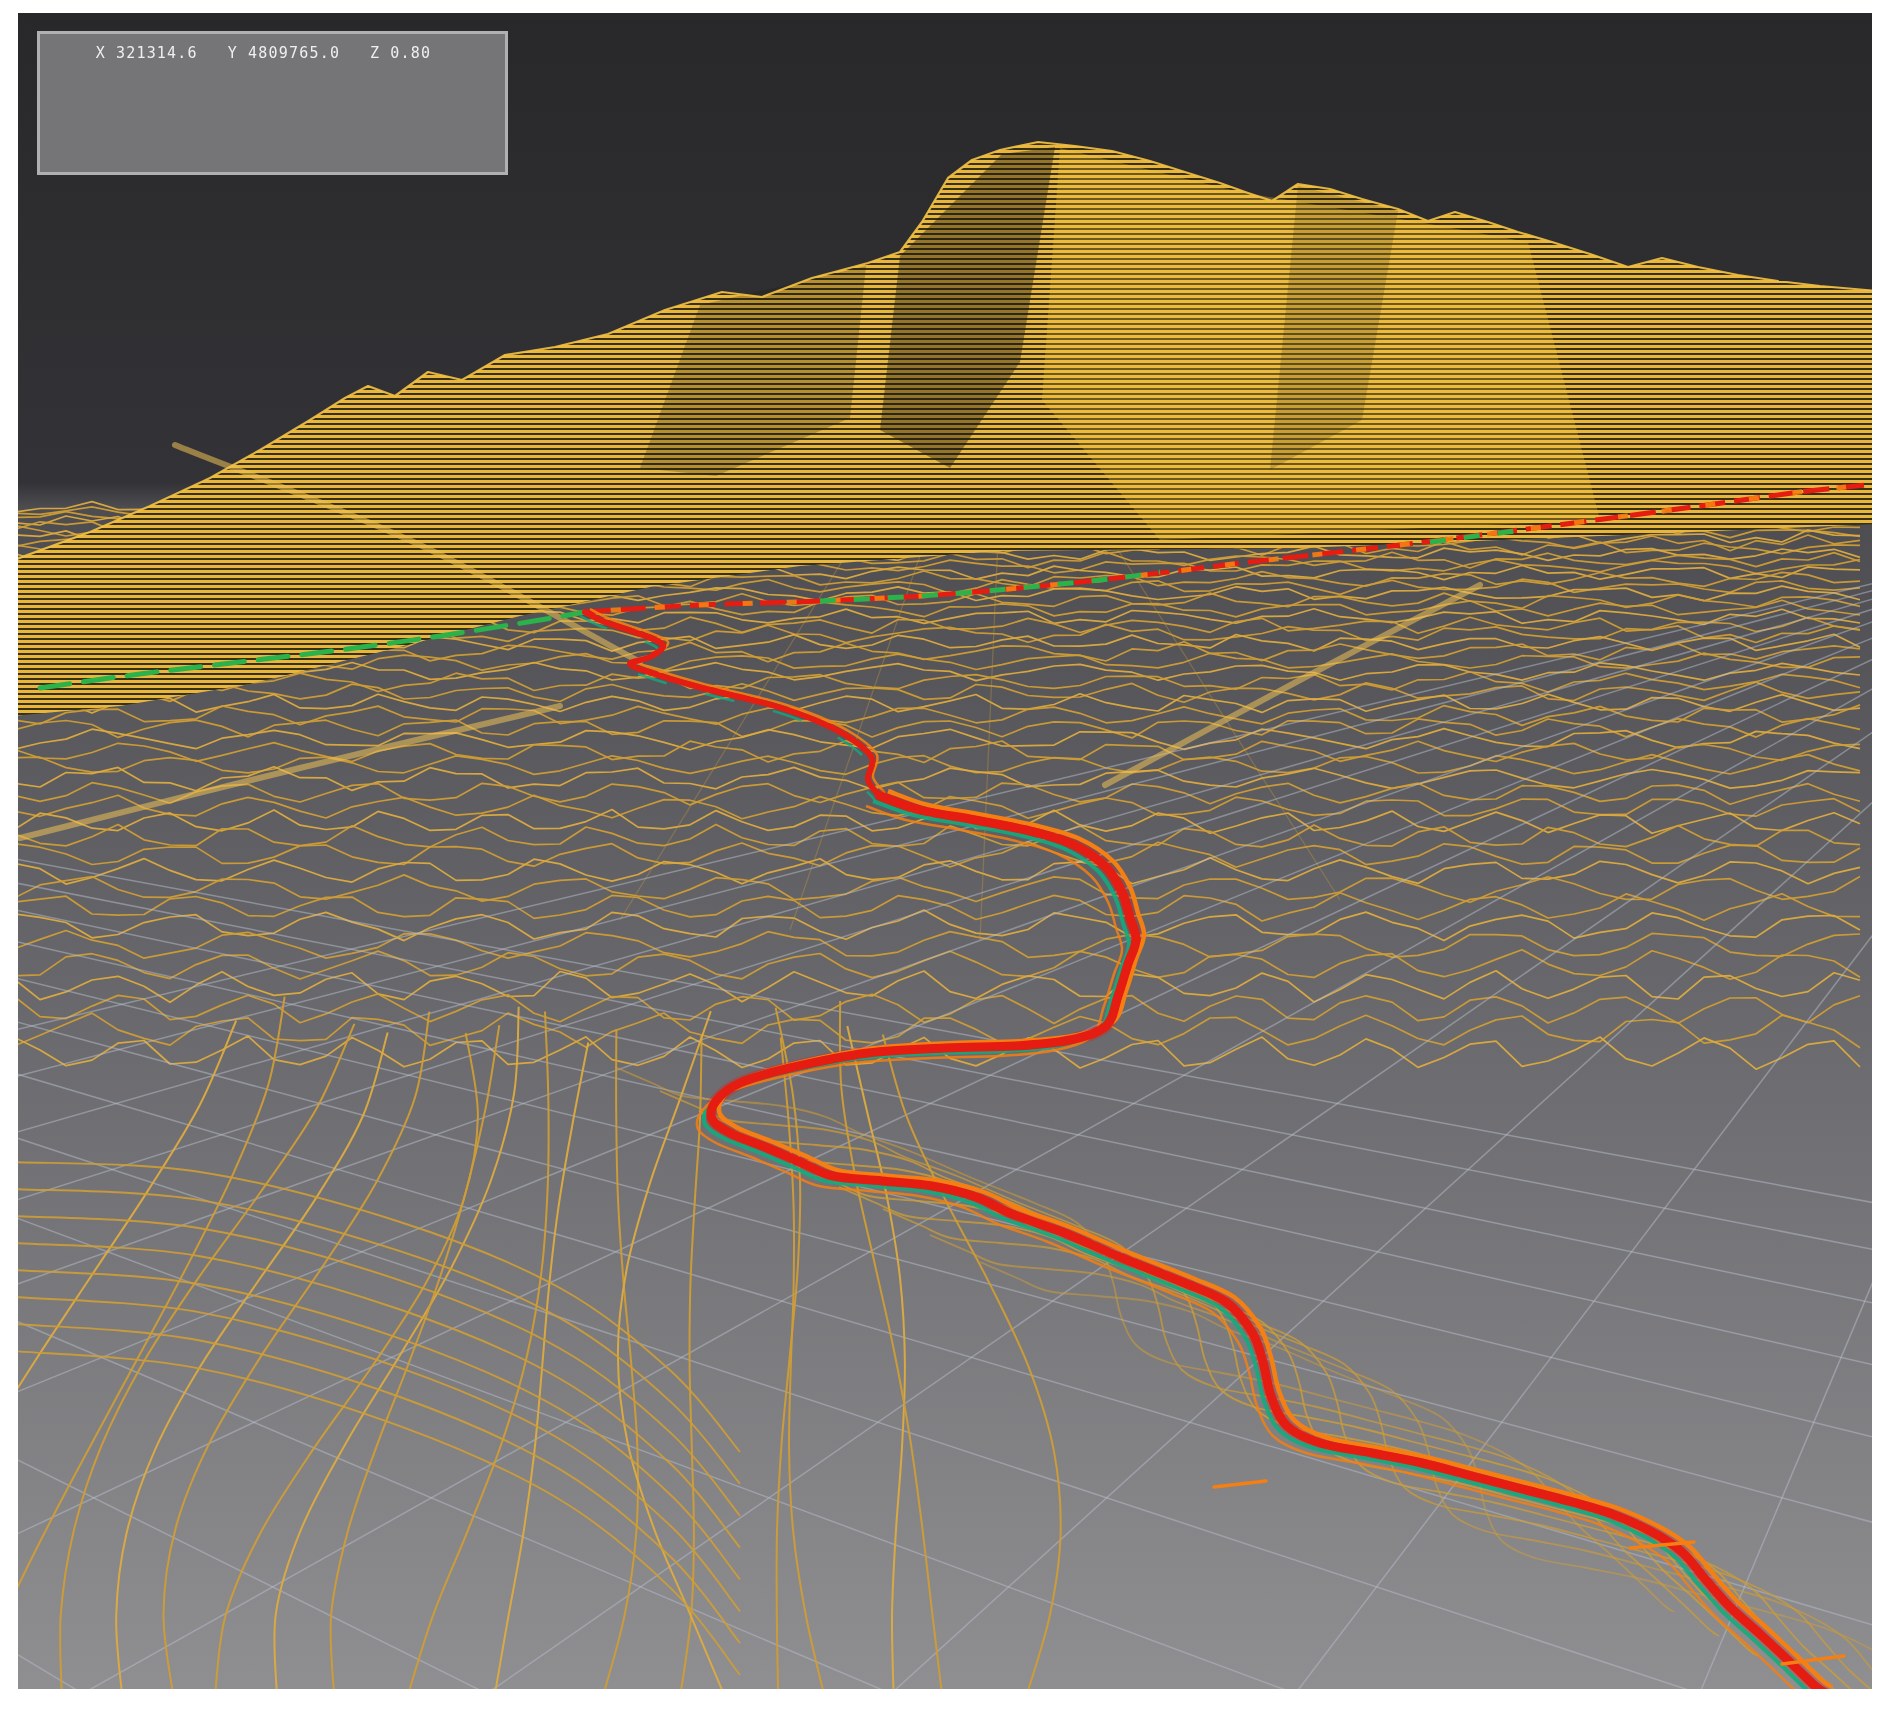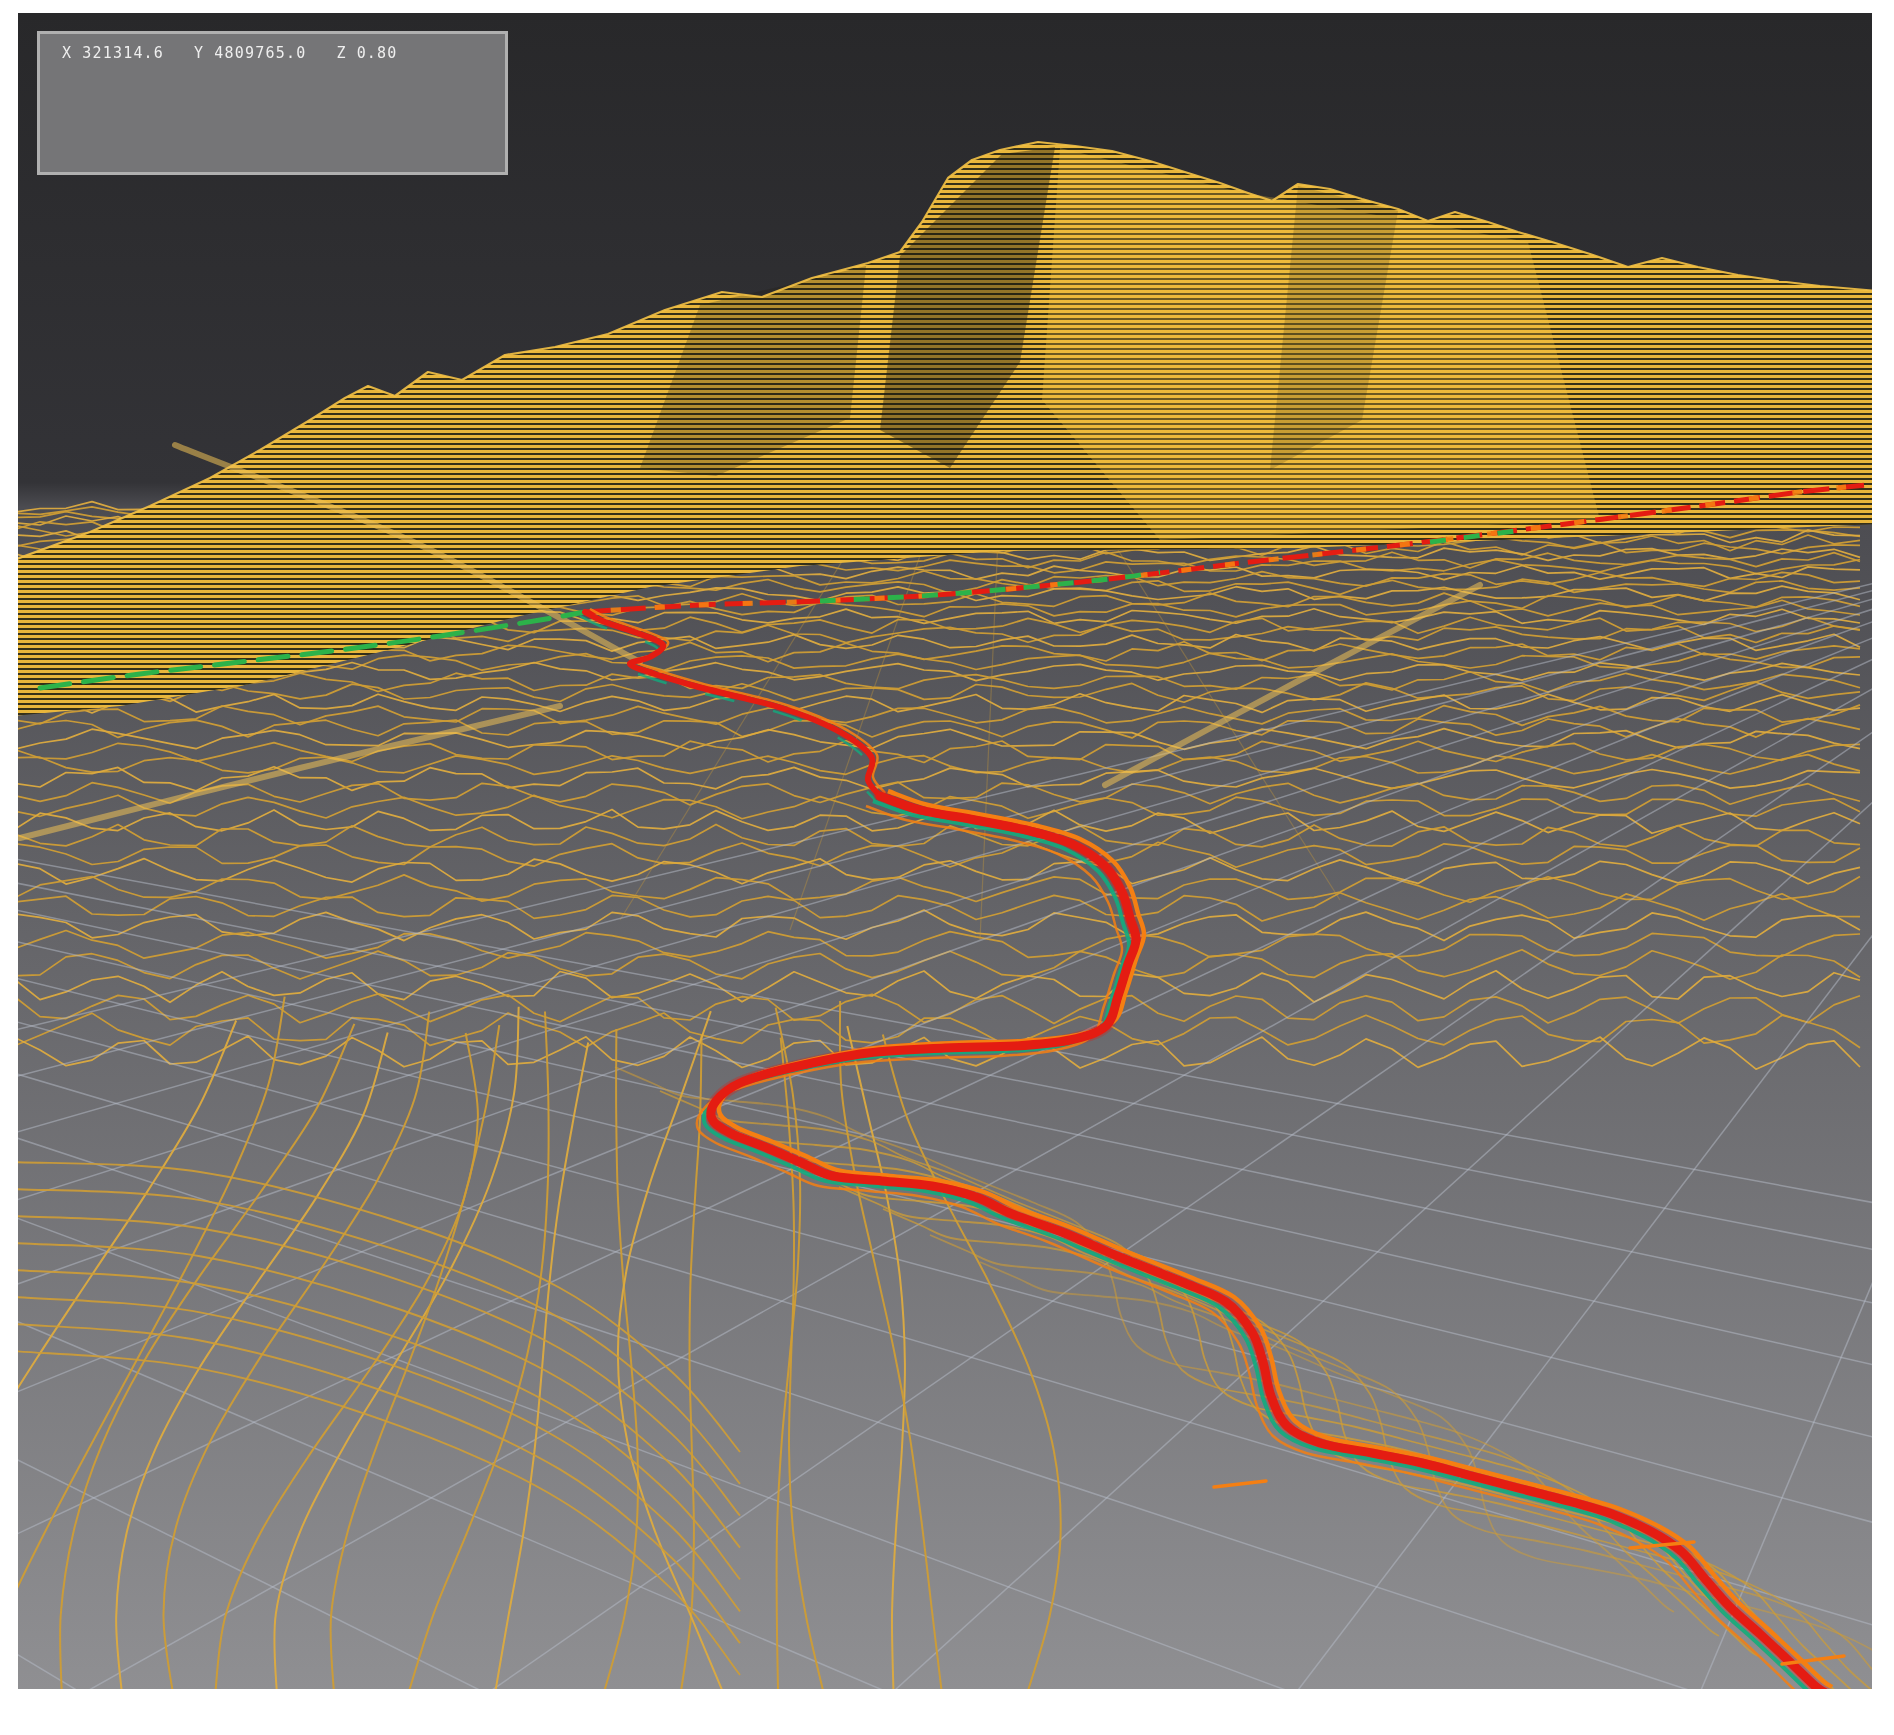--- a/index.html
+++ b/index.html
@@ -11,23 +11,23 @@
     position:absolute;left:18px;top:13px;width:1854px;height:1676px;
     background:#2a2a2c;overflow:hidden;
   }
   .viewport svg{position:absolute;left:0;top:0;width:100%;height:100%;display:block;}
   .coord-panel{
     position:absolute;left:37px;top:31px;width:471px;height:144px;
     background:#757577;border:3px solid #b0b0b0;box-sizing:border-box;
     z-index:5;
   }
   .coord-line{
-    padding:10px 0 0 22px;
+    padding:10px 0 0 12px;
     font-family:"DejaVu Sans Mono",monospace;
-    font-size:15px;letter-spacing:1.2px;color:#efefef;white-space:nowrap;
+    font-size:15px;letter-spacing:1.2px;color:#efefef;white-space:nowrap;text-align:center;
   }
   .coord-line .cl{margin-right:10px;}
   .coord-line .cv{margin-right:30px;}
 </style>
 </head>
 <body>
 
 <div class="viewport">
   <svg id="scene" viewBox="18 13 1854 1676" preserveAspectRatio="none">
       <defs>

